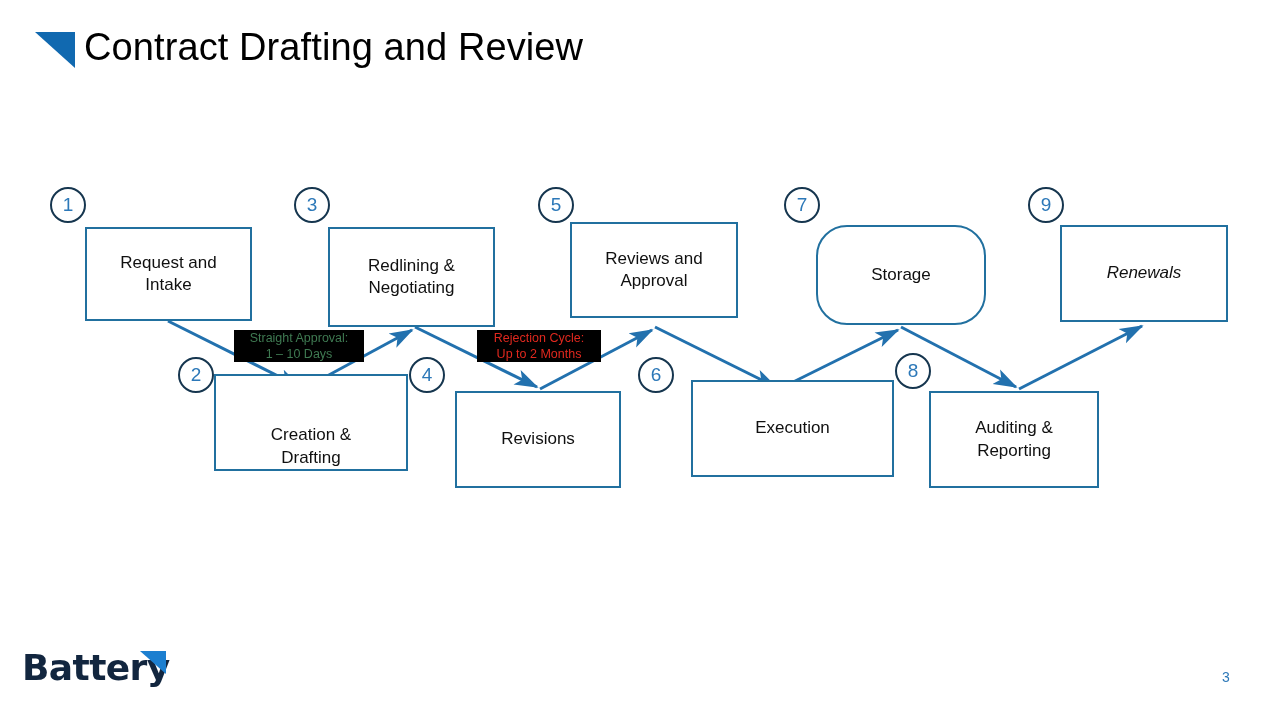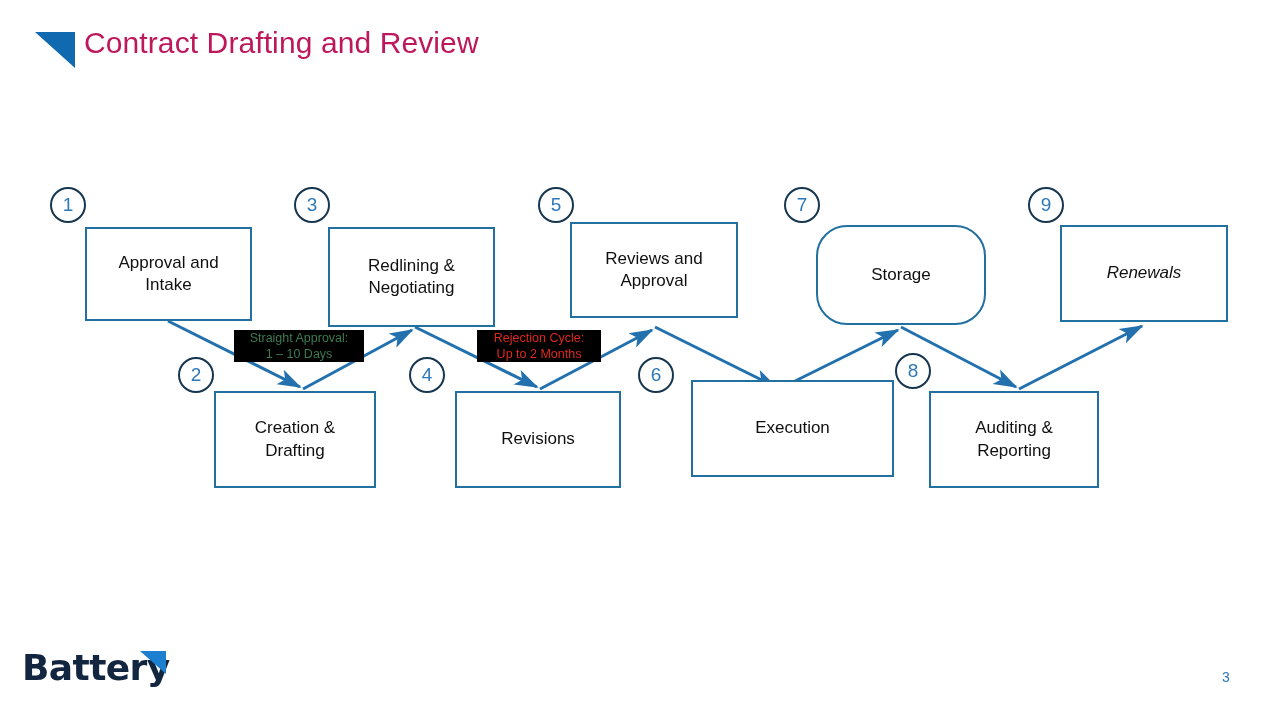--- a/index.html
+++ b/index.html
@@ -27,22 +27,22 @@
     position: absolute;
     left: 33px;
     top: 30px;
     width: 44px;
     height: 40px;
   }
   #page-title {
     position: absolute;
     left: 84px;
     top: 26px;
-    font-size: 30px;
-    color: #be185d;
+    font-size: 38px;
+    color: #000000;
     letter-spacing: 0.1px;
     white-space: nowrap;
   }
 
   
   #diagram {
     position: absolute;
     left: 0; top: 0;
     width: 1280px;
     height: 720px;
@@ -169,21 +169,21 @@
 
       <line x1="1019" y1="389" x2="1142" y2="326"></line>
     </g>
   </svg>
 
   <div class="badge" style="left:50px; top:187px;">
     <span>1</span>
   </div>
   <div class="node" style="left:85px; top:227px; width:167px; height:94px;">
     <div class="node-label">
-      <span>Approval and</span><br>
+      <span>Request and</span><br>
       <span>Intake</span>
     </div>
   </div>
 
   <div class="badge" style="left:294px; top:187px;">
     <span>3</span>
   </div>
   <div class="node" style="left:328px; top:227px; width:167px; height:100px;">
     <div class="node-label">
       <span>Redlining &amp;</span><br>
@@ -215,21 +215,21 @@
   </div>
   <div class="node" style="left:1060px; top:225px; width:168px; height:97px;font-style:italic;">
     <div class="node-label">
       <span>Renewals</span>
     </div>
   </div>
 
   <div class="badge" style="left:178px; top:357px;">
     <span>2</span>
   </div>
-  <div class="node" style="left:214px; top:391px; width:162px; height:97px;">
+  <div class="node" style="left:214px; top:374px; width:194px; height:97px;align-items:flex-end;">
     <div class="node-label">
       <span>Creation &amp;</span><br>
       <span>Drafting</span>
     </div>
   </div>
 
   <div class="badge" style="left:409px; top:357px;">
     <span>4</span>
   </div>
   <div class="node" style="left:455px; top:391px; width:166px; height:97px;">

